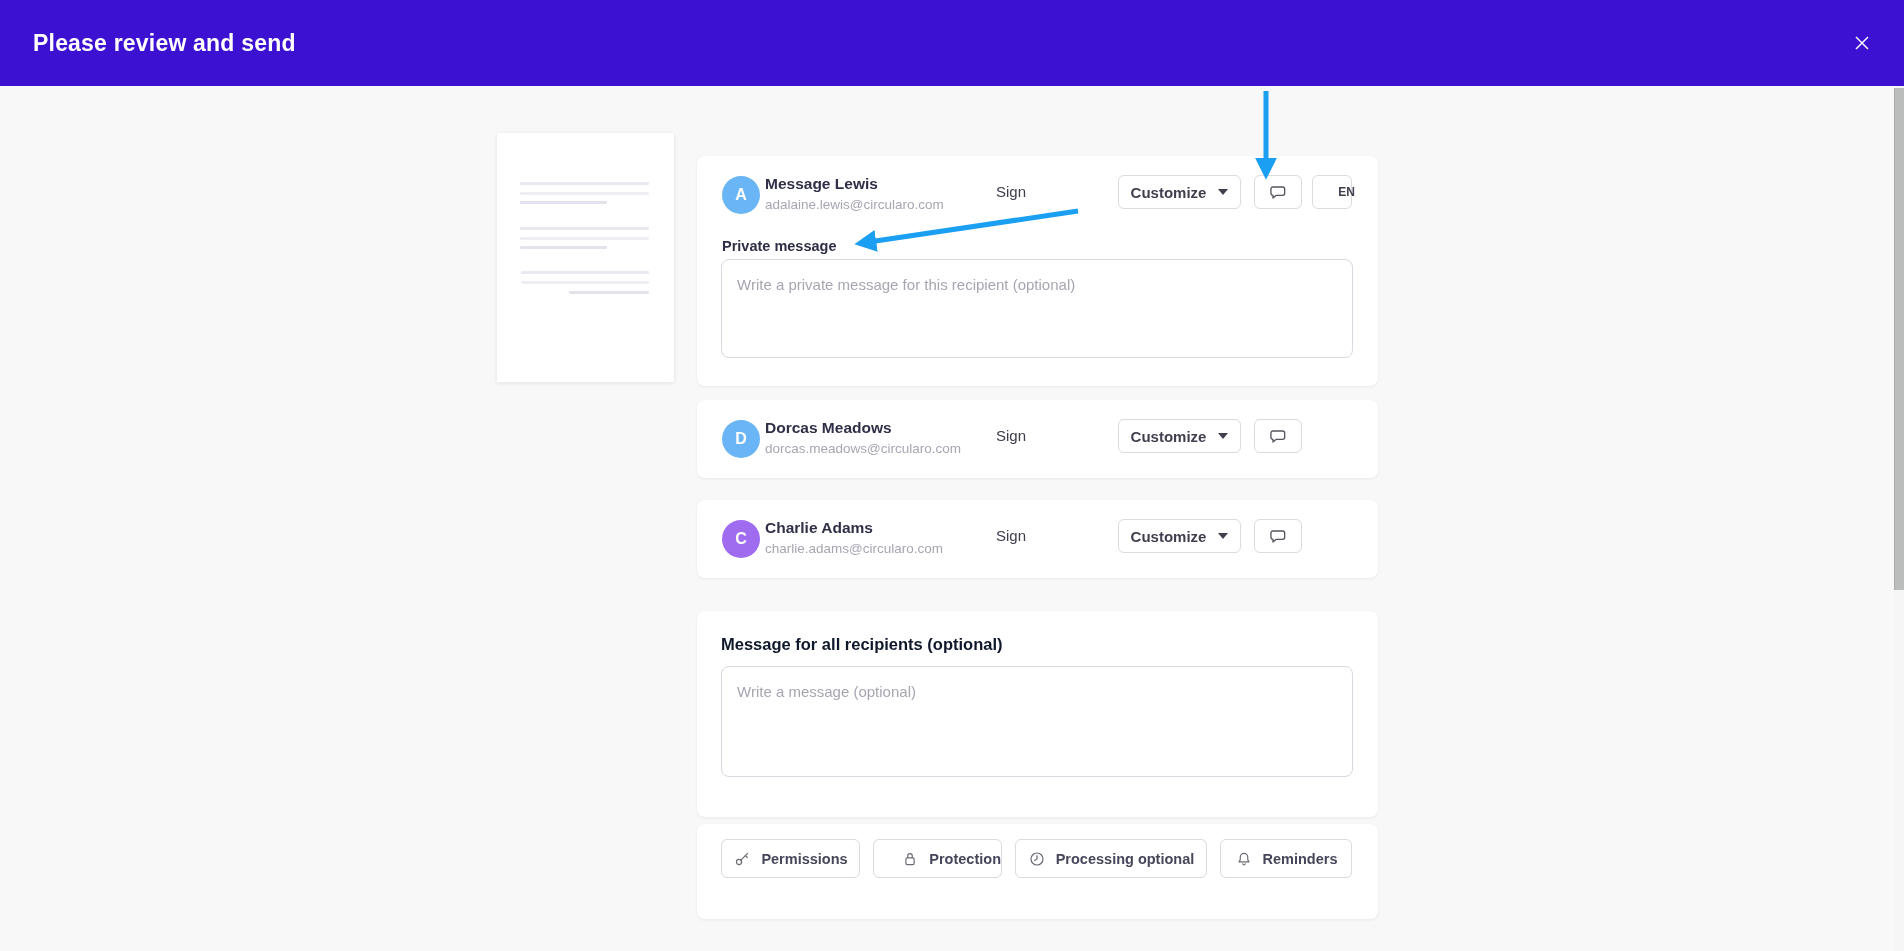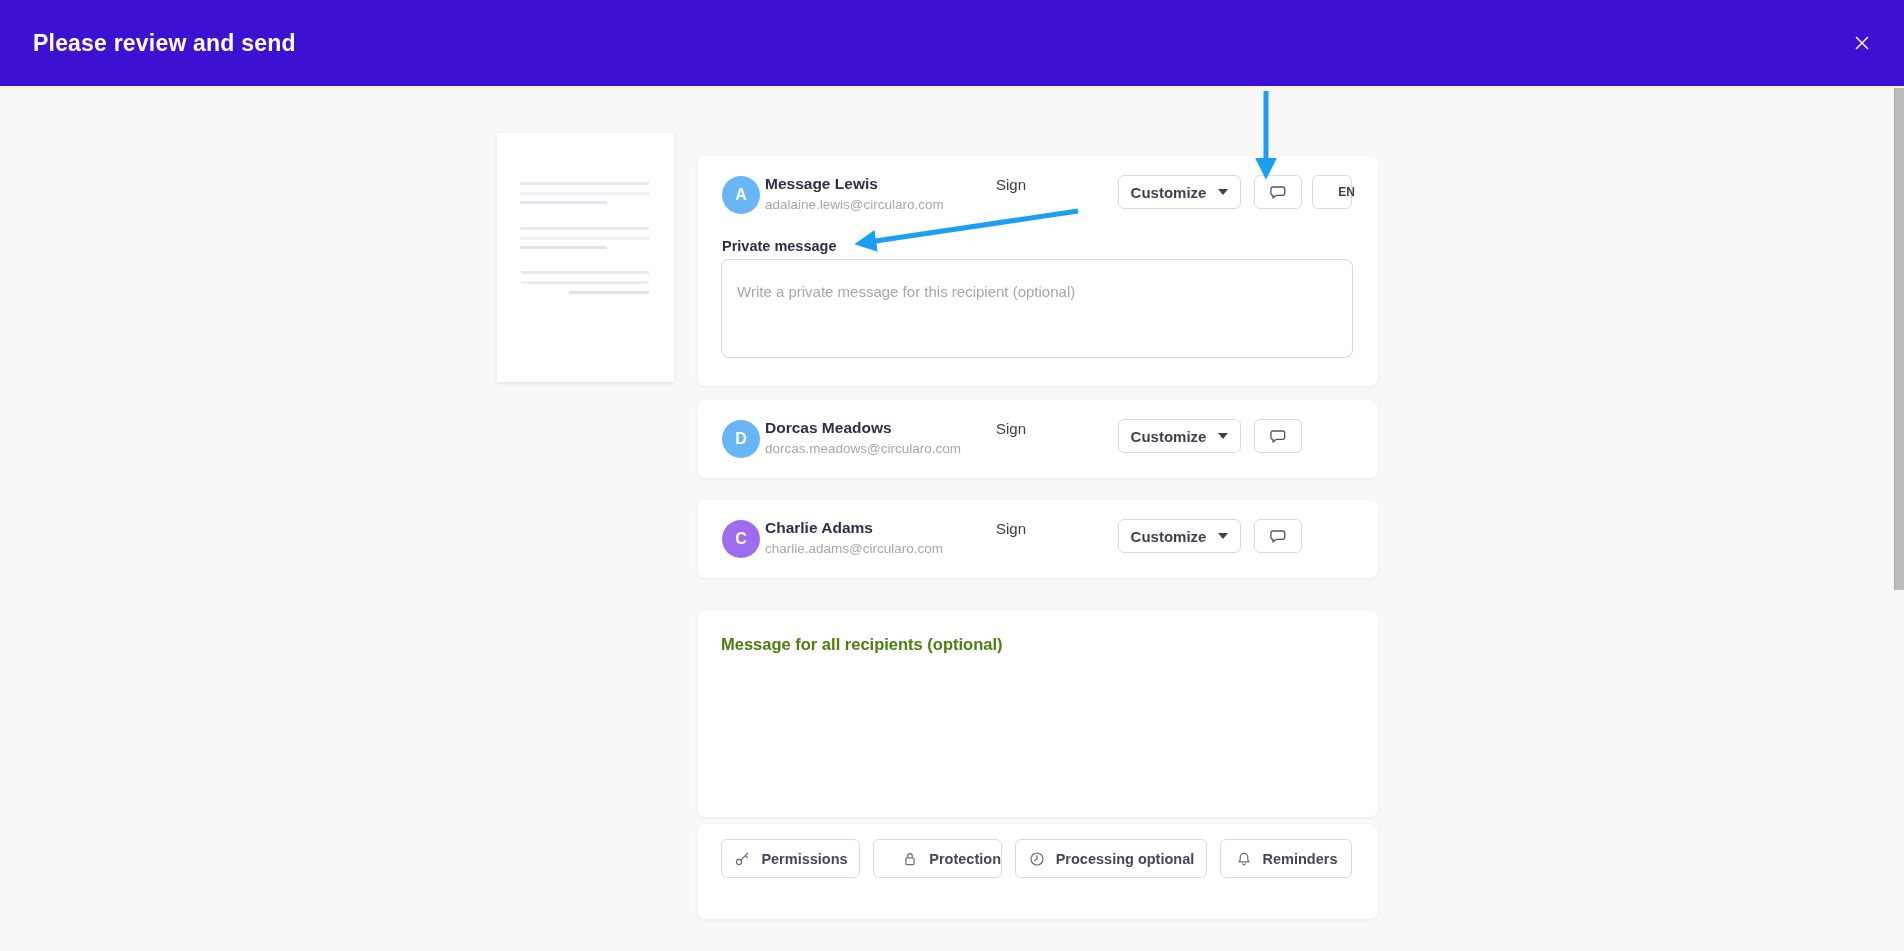--- a/index.html
+++ b/index.html
@@ -41,44 +41,44 @@
     position:absolute; left:697px; width:681px; background:#ffffff; border-radius:8px;
     box-shadow:0 1px 3px rgba(30,30,70,.07);
   }
   .avatar {
     position:absolute; left:25px; top:20px; width:38px; height:38px; border-radius:50%;
     color:#ffffff; font-size:16px; font-weight:700;
     display:flex; align-items:center; justify-content:center;
   }
   .r-name  { position:absolute; left:68px; top:19px; font-size:15.5px; font-weight:700; color:#2f2f48; }
   .r-email { position:absolute; left:68px; top:41px; font-size:13.5px; color:#a6a6b3; }
-  .r-role  { position:absolute; left:299px; top:20px; font-size:15px; font-weight:500; color:#3c3c4c; }
+  .r-role  { position:absolute; left:299px; top:27px; font-size:15px; font-weight:500; color:#3c3c4c; }
 
   .btn {
     position:absolute; top:19px; height:34px; background:#ffffff;
     border:1px solid #dadae0; border-radius:6px; cursor:pointer;
     display:flex; align-items:center; justify-content:center; gap:12px;
     font-family:"Liberation Sans", sans-serif;
     font-size:15px; font-weight:600; color:#3f3f4e;
   }
   .btn-customize { left:421px; width:123px; }
   .btn-chat      { left:557px; width:48px; }
   .btn-lang      { left:615px; width:40px; font-size:12px;padding-left:29px; }
   .caret-down {
     width:0; height:0; border-left:5.5px solid transparent;
     border-right:5.5px solid transparent; border-top:6.5px solid #3f3f4e;
   }
 
   .field-label { position:absolute; left:25px; font-size:14.5px; font-weight:700; color:#2e2e46; }
-  .section-title { position:absolute; left:24px; top:24px; font-size:16.5px; font-weight:700; color:#4d7c0f; }
+  .section-title { position:absolute; left:24px; top:24px; font-size:16.5px; font-weight:700; color:#0f172a; }
 
   .msg-textarea {
     position:absolute; left:24px; width:632px; background:#ffffff;
     border:1px solid #d8d8e0; border-radius:8px; resize:none; outline:none;
-    padding:23px 15px; font-family:"Liberation Sans", sans-serif;
+    padding:16px 15px; font-family:"Liberation Sans", sans-serif;
     font-size:15px; color:#3c3c4c;
   }
   .msg-textarea::placeholder { color:#a6a6b3; }
 
   
   .settings-row { position:absolute; left:24px; top:15px; display:flex; gap:13px; }
   .settings-btn {
     height:39px; background:#ffffff; border:1px solid #dadae0; border-radius:6px;
     cursor:pointer; display:flex; align-items:center; justify-content:center; gap:10px;
     font-family:"Liberation Sans", sans-serif;
@@ -164,20 +164,21 @@
   </button>
   <button class="btn btn-chat">
     <svg width="20" height="20" viewBox="0 0 24 24" fill="none">
       <path d="M6.5 6 h11 a2.5 2.5 0 0 1 2.5 2.5 v5 a2.5 2.5 0 0 1 -2.5 2.5 h-7.5 l-4 3.2 v-3.2 h0 a2.5 2.5 0 0 1 -2.5 -2.5 v-5 a2.5 2.5 0 0 1 2.5 -2.5 Z" stroke="#55555f" stroke-width="1.6" stroke-linejoin="round"></path>
     </svg>
   </button>
 </div>
 
 <div class="card" style="top:611px; height:206px;">
   <div class="section-title">Message for all recipients (optional)</div>
+  <textarea class="msg-textarea" style="top: 55px; height: 111px;" placeholder="Write a message (optional)"></textarea>
 </div>
 
 <div class="card" style="top:824px; height:95px;">
   <div class="settings-row">
     <button class="settings-btn" style="width:139px;">
       <svg width="18" height="18" viewBox="0 0 24 24" fill="none">
         <circle cx="8" cy="16" r="3.4" stroke="#6b6b76" stroke-width="1.6"></circle>
         <line x1="10.5" y1="13.5" x2="19.5" y2="4.5" stroke="#6b6b76" stroke-width="1.6" stroke-linecap="round"></line>
         <line x1="16.5" y1="7.5" x2="19" y2="10" stroke="#6b6b76" stroke-width="1.6" stroke-linecap="round"></line>
       </svg>

